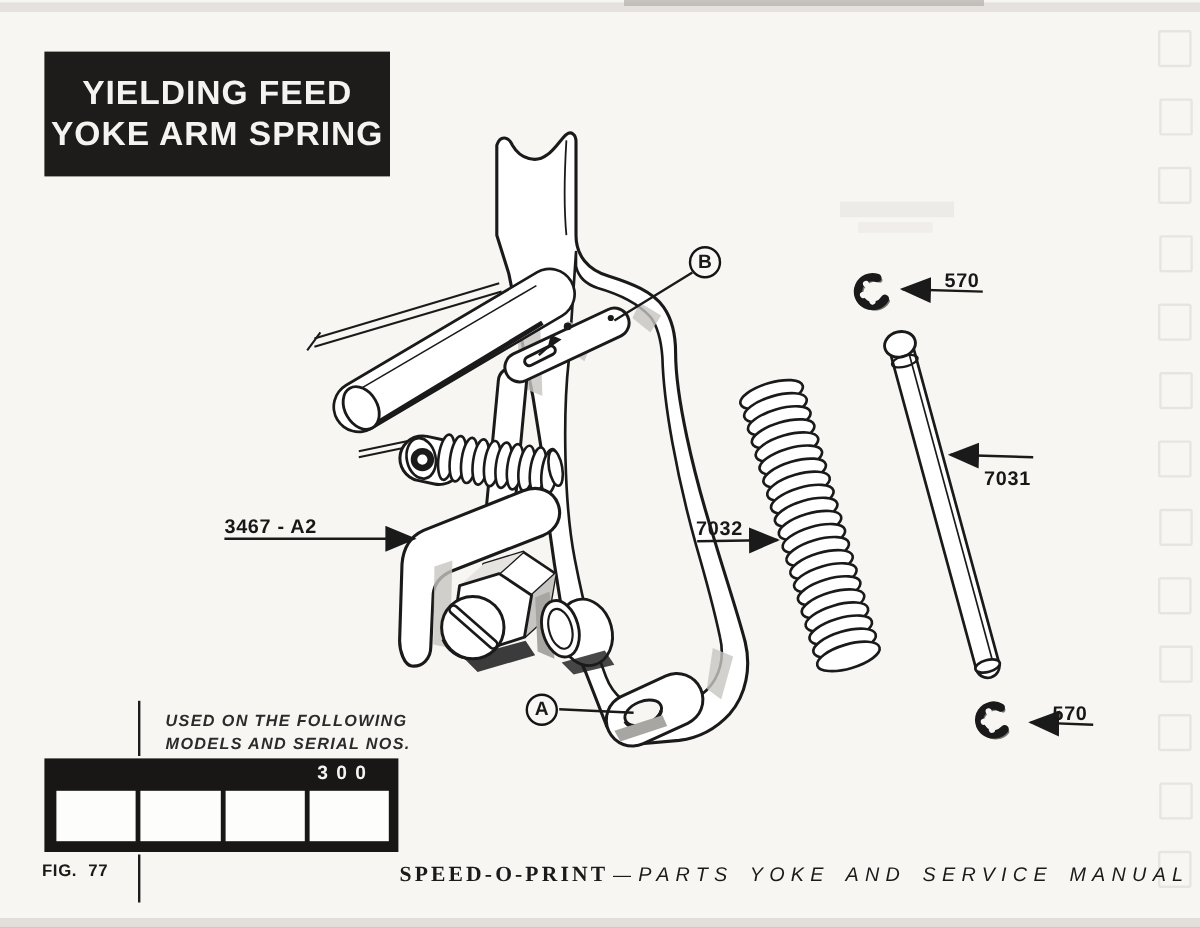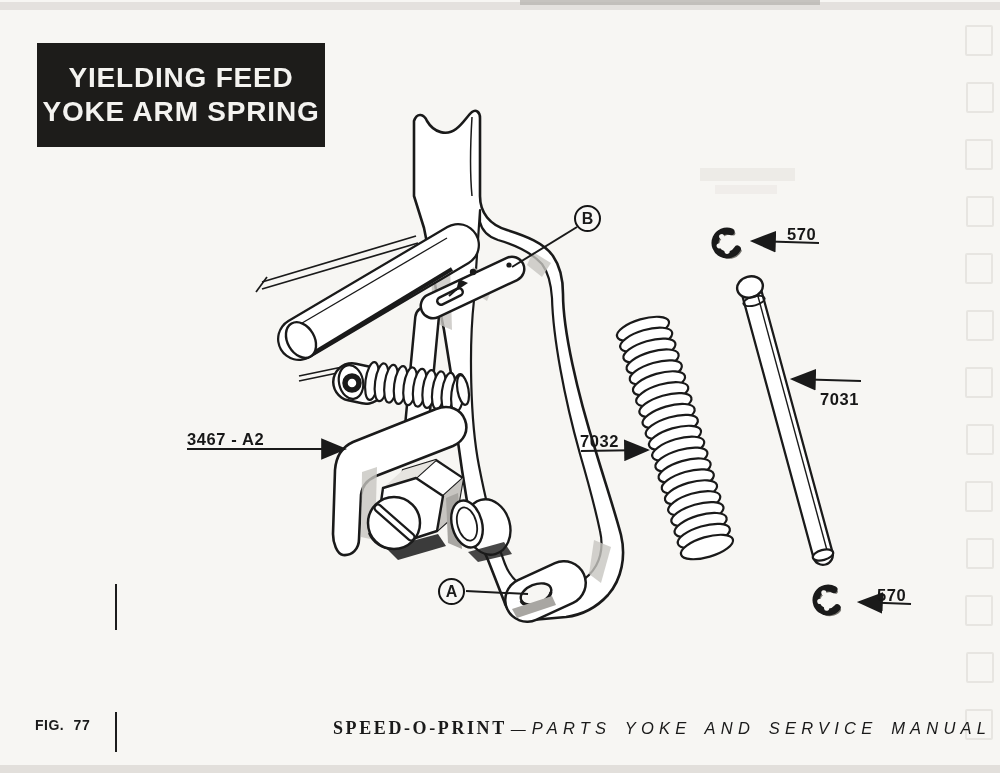--- a/index.html
+++ b/index.html
@@ -260,22 +260,33 @@
   <div class="abs plabel" style="left:877px;top:586px;">570</div>
 
   <div class="abs refc" style="left:574px;top:205px;">
     <span>B</span>
   </div>
   <div class="abs refc" style="left:438px;top:578px;">
     <span>A</span>
   </div>
 
   <div class="abs usage-note">
-  </div>
-
+    <div>USED ON THE FOLLOWING</div>
+    <div>MODELS AND SERIAL NOS.</div>
+  </div>
+
+  <div class="abs models-table">
+    <div class="model-300">300</div>
+    <div class="cells">
+      <div class="cell"></div>
+      <div class="cell"></div>
+      <div class="cell"></div>
+      <div class="cell"></div>
+    </div>
+  </div>
 
   <div class="abs fig-label">FIG. 77</div>
 
   <div class="abs footer">
     <span class="brand">SPEED-O-PRINT</span><span class="sep">—</span><span class="mtitle">PARTS YOKE AND SERVICE MANUAL</span>
   </div>
 
 </div>
 
 </body></html>

